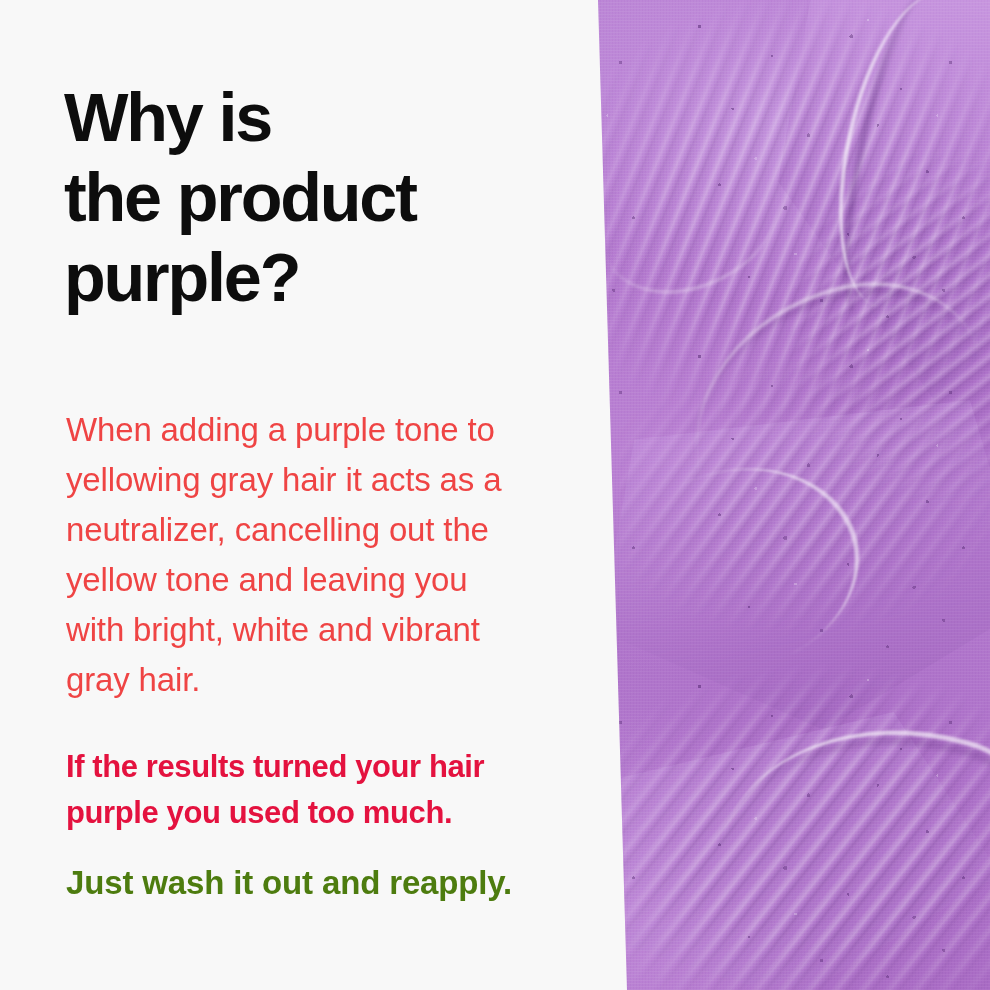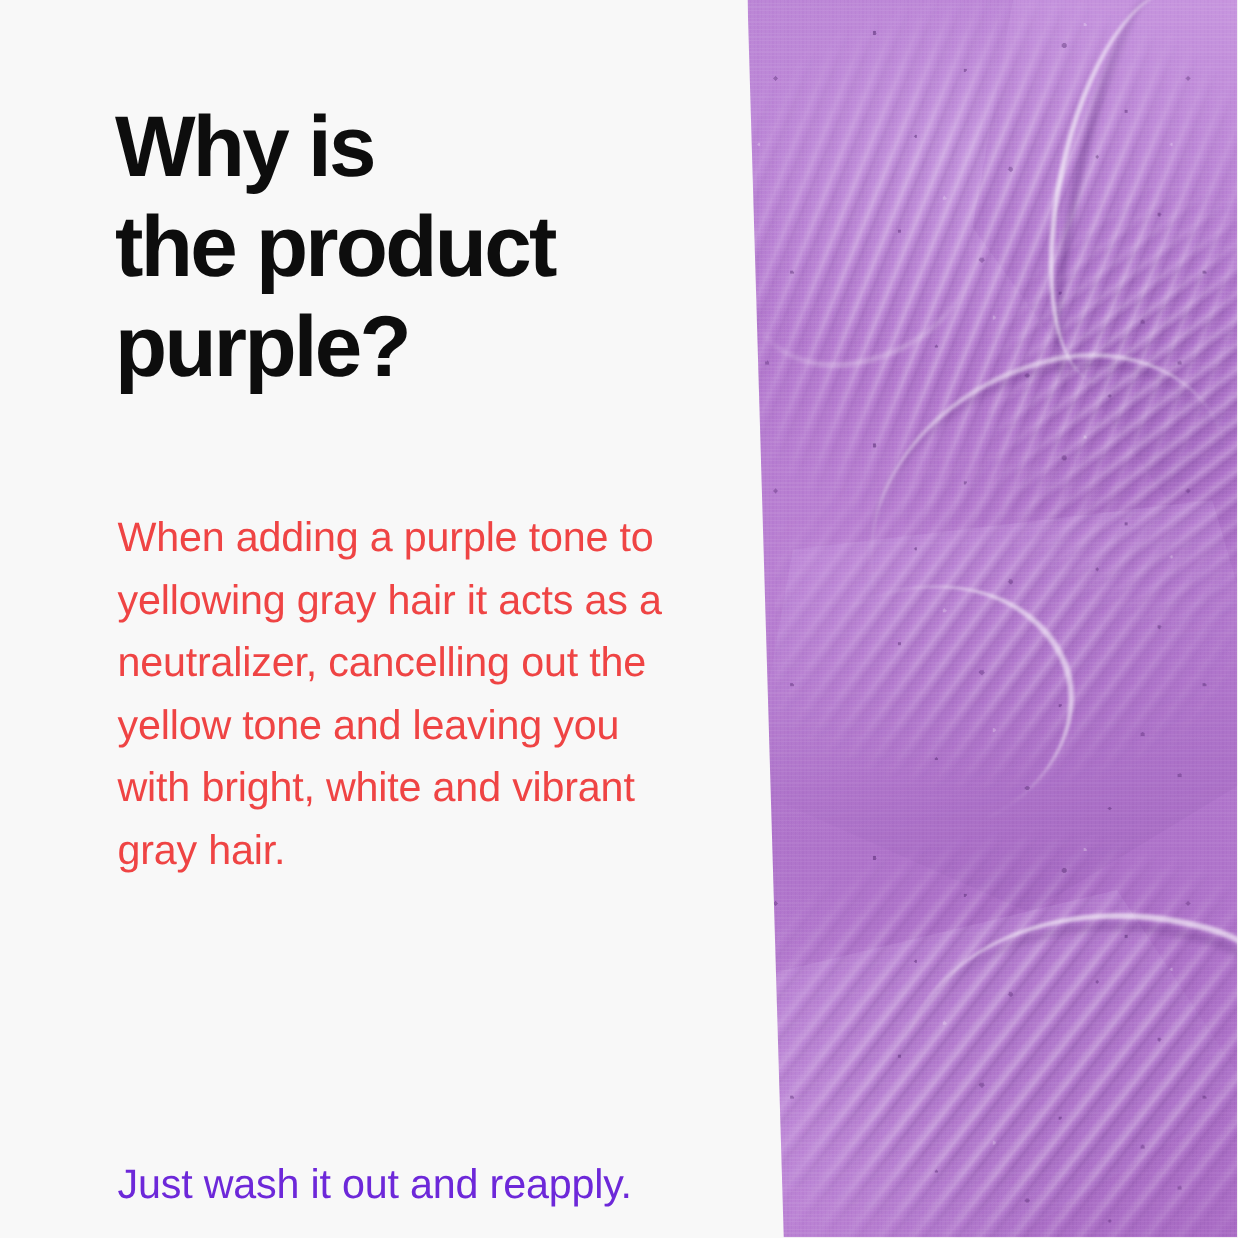--- a/index.html
+++ b/index.html
@@ -22,21 +22,20 @@
   }
 
   
   .text-panel {
     position: absolute;
     left: 0; top: 0;
     width: 600px;
     height: 940px;
     padding: 0;
     z-index: 5;
-    margin-left: 28px;
   }
 
   .headline {
     position: absolute;
     left: 64px;
     top: 78px;
     width: 520px;
     font-family: "Liberation Sans", sans-serif;
     font-weight: 700;
     font-size: 69px;
@@ -72,28 +71,28 @@
     font-size: 31px;
     line-height: 46px;
     letter-spacing: -0.4px;
     color: #e4123f;
     white-space: pre-line;
   }
 
   .closing-copy {
     position: absolute;
     left: 66px;
-    top: 924px;
+    top: 860px;
     width: 520px;
     font-family: "Liberation Sans", sans-serif;
-    font-weight: 400;
+    font-weight: 700;
     font-size: 33px;
     line-height: 46px;
     letter-spacing: -0.15px;
-    color: #6d28d9;
+    color: #4d7c0f;
     white-space: pre-line;
   }
 
   
   .image-panel {
     position: absolute;
     left: 0; top: 0;
     width: 990px;
     height: 990px;
     z-index: 2;
@@ -383,18 +382,20 @@
 the product
 purple?</h1>
 
     <p class="body-copy">When adding a purple tone to
 yellowing gray hair it acts as a
 neutralizer, cancelling out the
 yellow tone and leaving you
 with bright, white and vibrant
 gray hair.</p>
 
+    <p class="warning-copy">If the results turned your hair
+purple you used too much.</p>
 
     <p class="closing-copy">Just wash it out and reapply.</p>
 
   </div>
 
 </div>
 
 </body></html>

